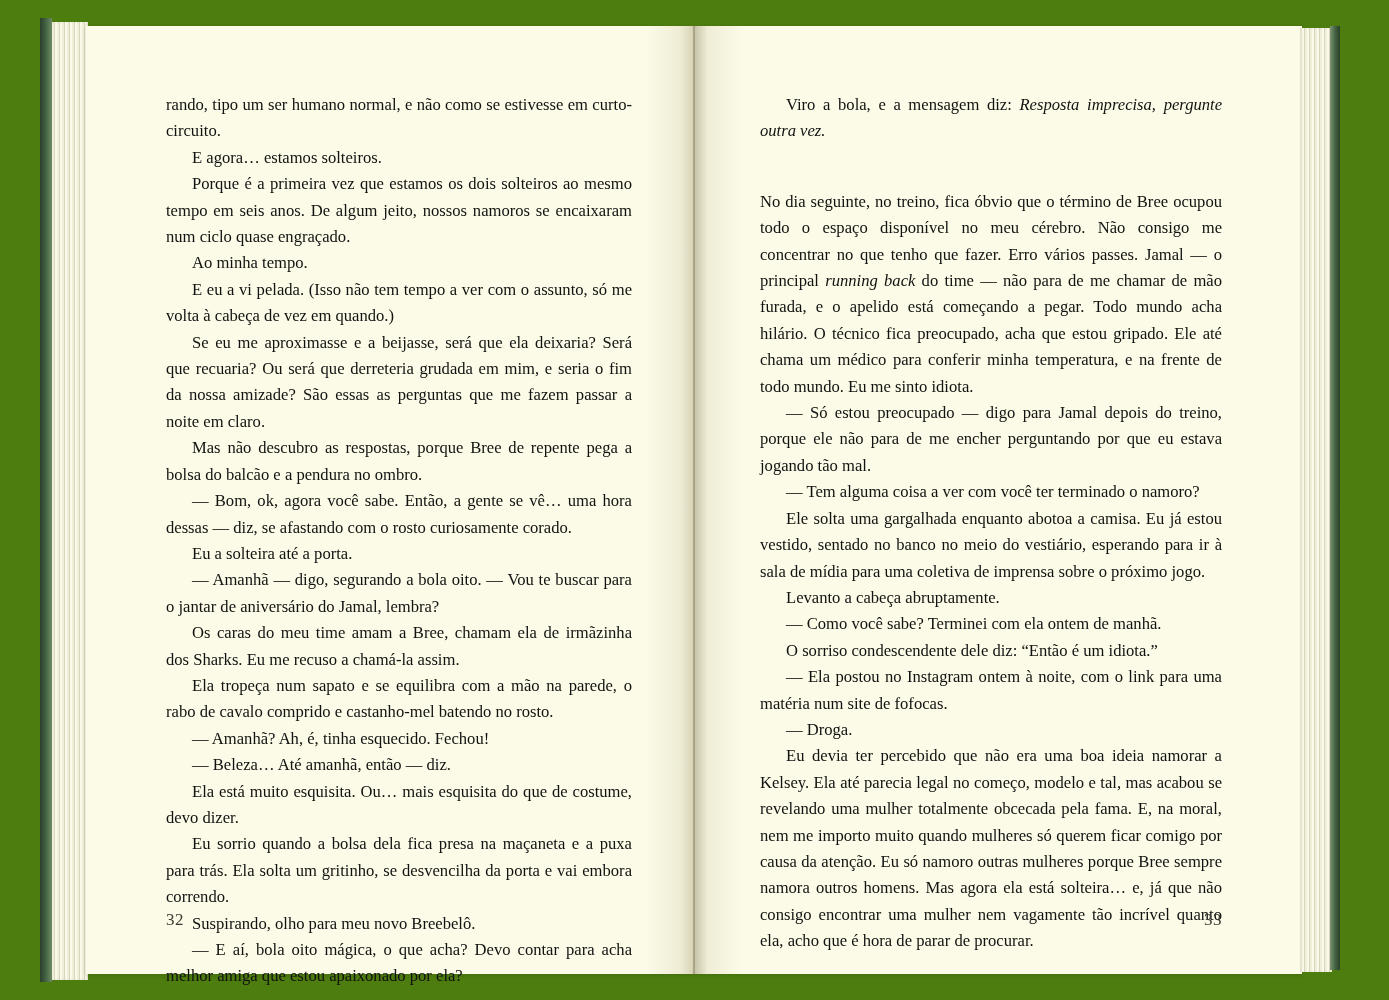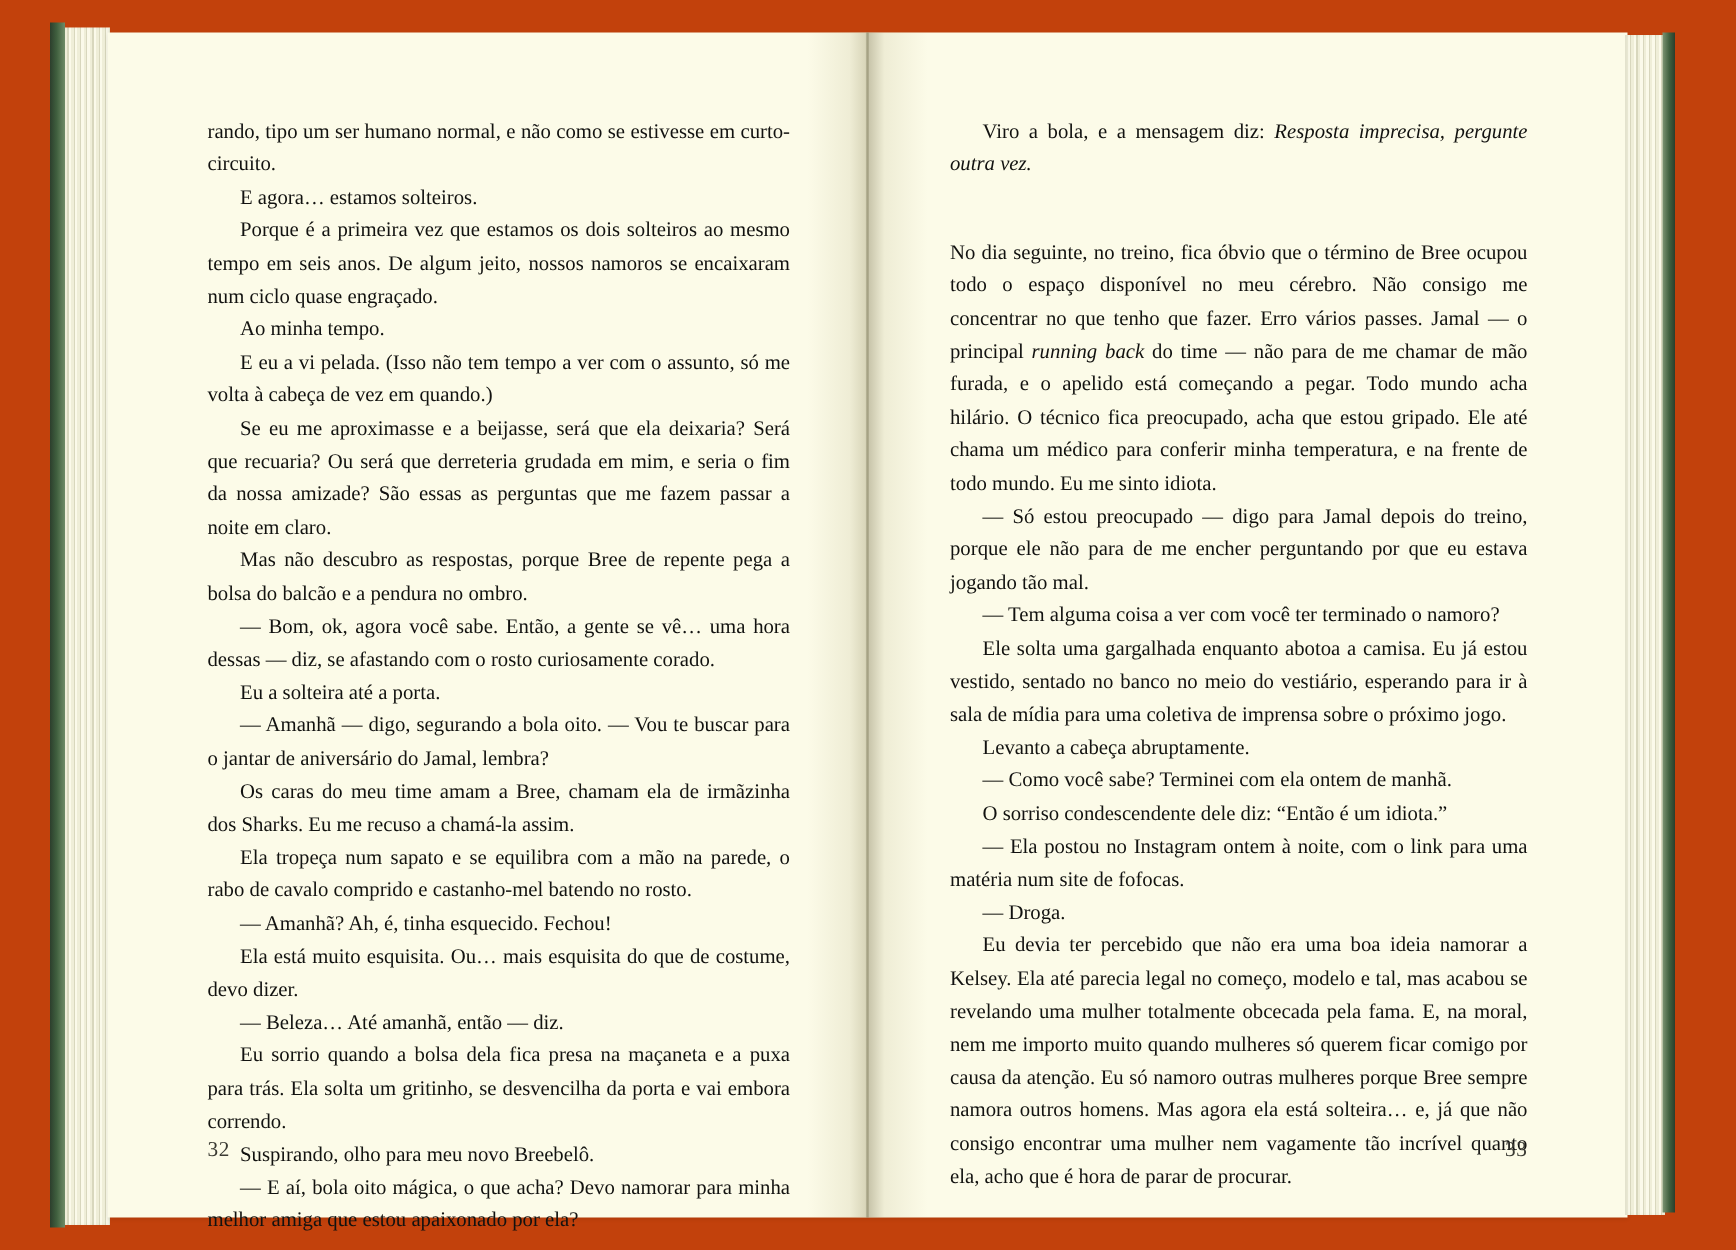--- a/index.html
+++ b/index.html
@@ -13,21 +13,21 @@
     overflow: hidden;
     font-family: "Liberation Serif", serif;
   }
 
   #book {
     position: absolute;
     left: 0;
     top: 0;
     width: 1389px;
     height: 1000px;
-    background: #c2410c;
+    background: #4d7c0f;
   }
 
   
   .cover-edge {
     position: absolute;
     left: 40px;
     top: 18px;
     width: 12px;
     height: 964px;
     background: linear-gradient(to right, #2c3e2c 0%, #40603f 45%, #6f8b66 100%);
@@ -167,25 +167,25 @@
           <p>Ao minha tempo.</p>
           <p>E eu a vi pelada. (Isso não tem tempo a ver com o assunto, só me volta à cabeça de vez em quando.)</p>
           <p>Se eu me aproximasse e a beijasse, será que ela deixaria? Será que recuaria? Ou será que derreteria grudada em mim, e seria o fim da nossa amizade? São essas as perguntas que me fazem passar a noite em claro.</p>
           <p>Mas não descubro as respostas, porque Bree de repente pega a bolsa do balcão e a pendura no ombro.</p>
           <p>— Bom, ok, agora você sabe. Então, a gente se vê… uma hora dessas — diz, se afastando com o rosto curiosamente corado.</p>
           <p>Eu a solteira até a porta.</p>
           <p>— Amanhã — digo, segurando a bola oito. — Vou te buscar para o jantar de aniversário do Jamal, lembra?</p>
           <p>Os caras do meu time amam a Bree, chamam ela de irmãzinha dos Sharks. Eu me recuso a chamá-la assim.</p>
           <p>Ela tropeça num sapato e se equilibra com a mão na parede, o rabo de cavalo comprido e castanho-mel batendo no rosto.</p>
           <p>— Amanhã? Ah, é, tinha esquecido. Fechou!</p>
+          <p>— Beleza… Até amanhã, então — diz.</p>
           <p>Ela está muito esquisita. Ou… mais esquisita do que de costume, devo dizer.</p>
-          <p>— Beleza… Até amanhã, então — diz.</p>
           <p>Eu sorrio quando a bolsa dela fica presa na maçaneta e a puxa para trás. Ela solta um gritinho, se desvencilha da porta e vai embora correndo.</p>
           <p>Suspirando, olho para meu novo Breebelô.</p>
-          <p>— E aí, bola oito mágica, o que acha? Devo namorar para minha melhor amiga que estou apaixonado por ela?</p>
+          <p>— E aí, bola oito mágica, o que acha? Devo contar para acha melhor amiga que estou apaixonado por ela?</p>
         </div>
       <div class="folio folio-left">32</div>
     </div>
 
     <div class="page page-right">
       <div class="body-text" id="right-text-top">
           <p>Viro a bola, e a mensagem diz: <em>Resposta imprecisa, pergunte outra vez.</em></p>
         </div>
       <div class="section-gap"></div>
       <div class="body-text" id="right-text">

